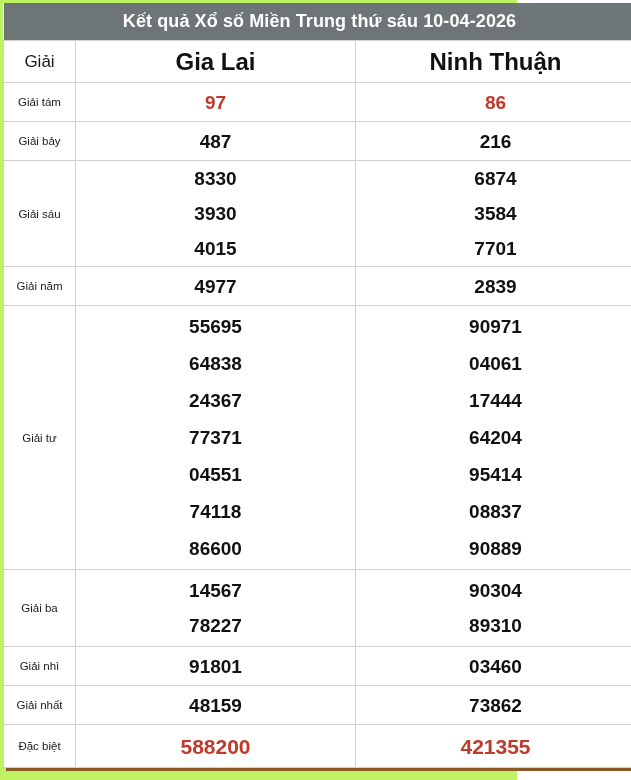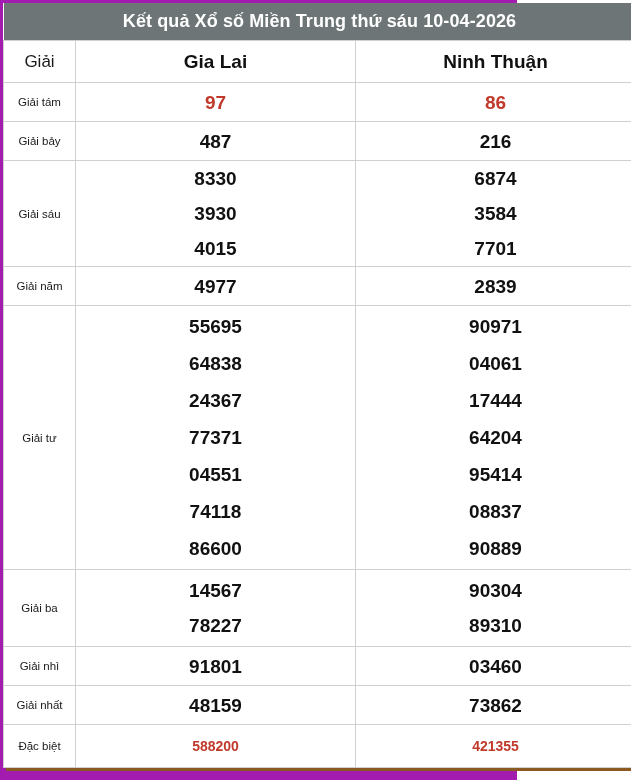--- a/index.html
+++ b/index.html
@@ -12,21 +12,21 @@
     height: 780px;
     font-family: "Liberation Sans", sans-serif;
     overflow: hidden;
   }
 
   .lottery-wrap {
     width: 517px;
     height: 780px;
     box-sizing: border-box;
     padding: 3px 3px 0 3px;
-    background: #a21caf;
+    background: #bef264;
   }
 
   table.result-table {
     width: 625px;
     border-collapse: collapse;
     table-layout: fixed;
     background: #ffffff;
   }
 
   
@@ -56,50 +56,50 @@
   td.prize-label {
     text-align: center;
     font-size: 11.5px;
     color: #1a1a1a;
     font-weight: normal;
     padding: 0 2px;
   }
 
   td.province-head {
     text-align: center;
+    font-size: 24px;
+    font-weight: bold;
+    color: #111111;
+    height: 41px;
+  }
+  td.label-head {
+    text-align: center;
+    font-size: 17px;
+    color: #1a1a1a;
+    height: 41px;
+  }
+
+  td.numbers {
+    text-align: center;
     font-size: 19px;
     font-weight: bold;
     color: #111111;
-    height: 41px;
-  }
-  td.label-head {
-    text-align: center;
-    font-size: 17px;
-    color: #1a1a1a;
-    height: 41px;
-  }
-
-  td.numbers {
-    text-align: center;
-    font-size: 19px;
-    font-weight: bold;
-    color: #111111;
     padding: 0;
   }
 
   td.numbers .num {
     display: block;
     line-height: 1.0;
   }
 
   
   td.numbers.red, td.numbers.red .num { color: #c0392b; }
   td.numbers.special, td.numbers.special .num {
     color: #c0392b;
-    font-size: 14px;
+    font-size: 21px;
   }
 
   
   tr.r-1line td { height: 38px; }
   tr.r-1line td.numbers .num { padding: 0; }
 
   tr.r-3line td { height: 101px; }
   tr.r-3line td.numbers .num { padding: 8px 0; text-align: center; }
 
   tr.r-7line td { height: 263px; }

